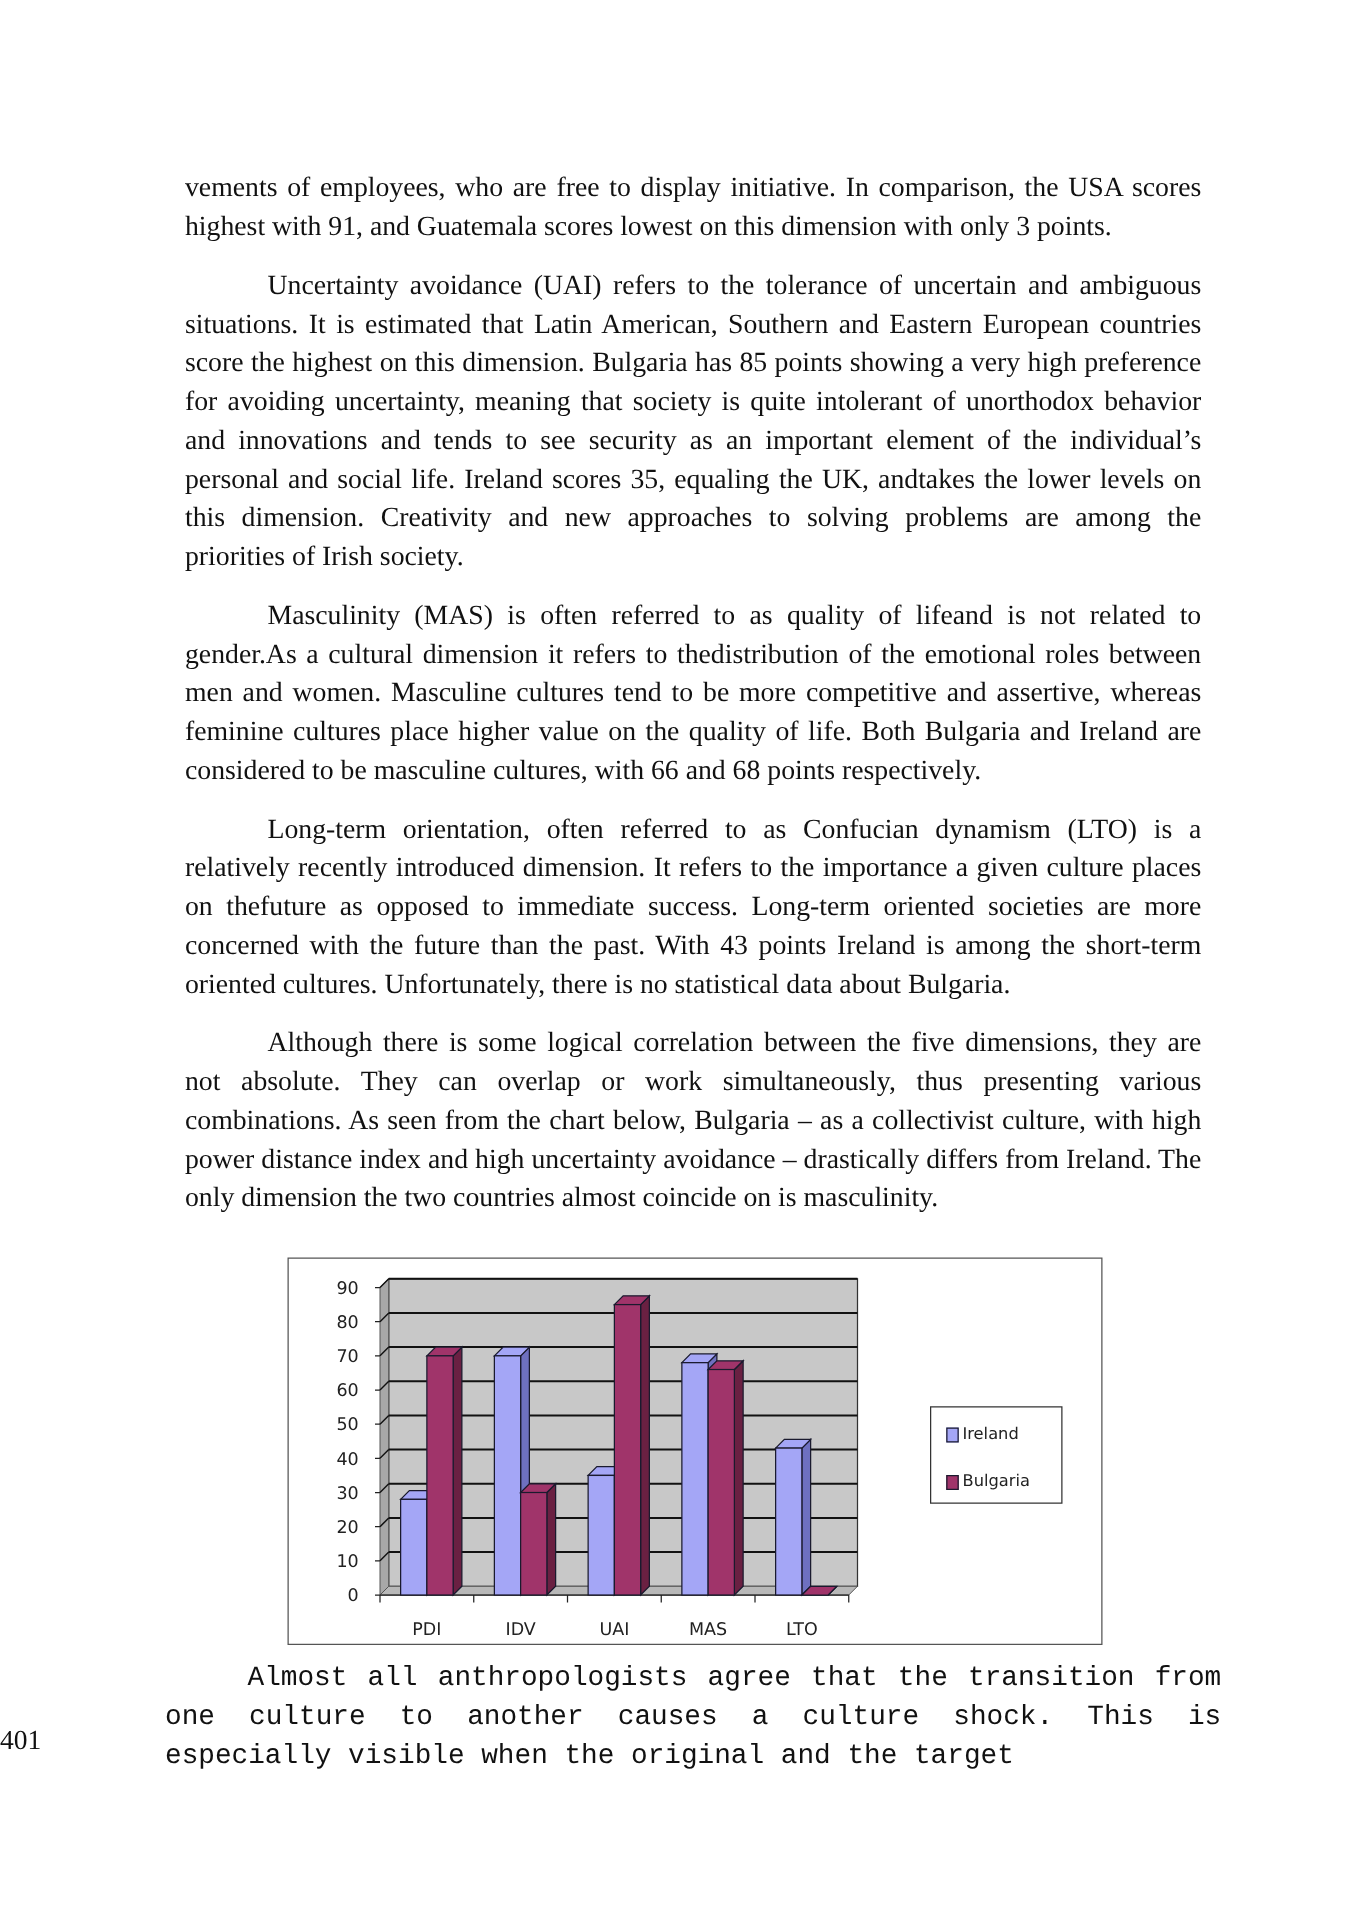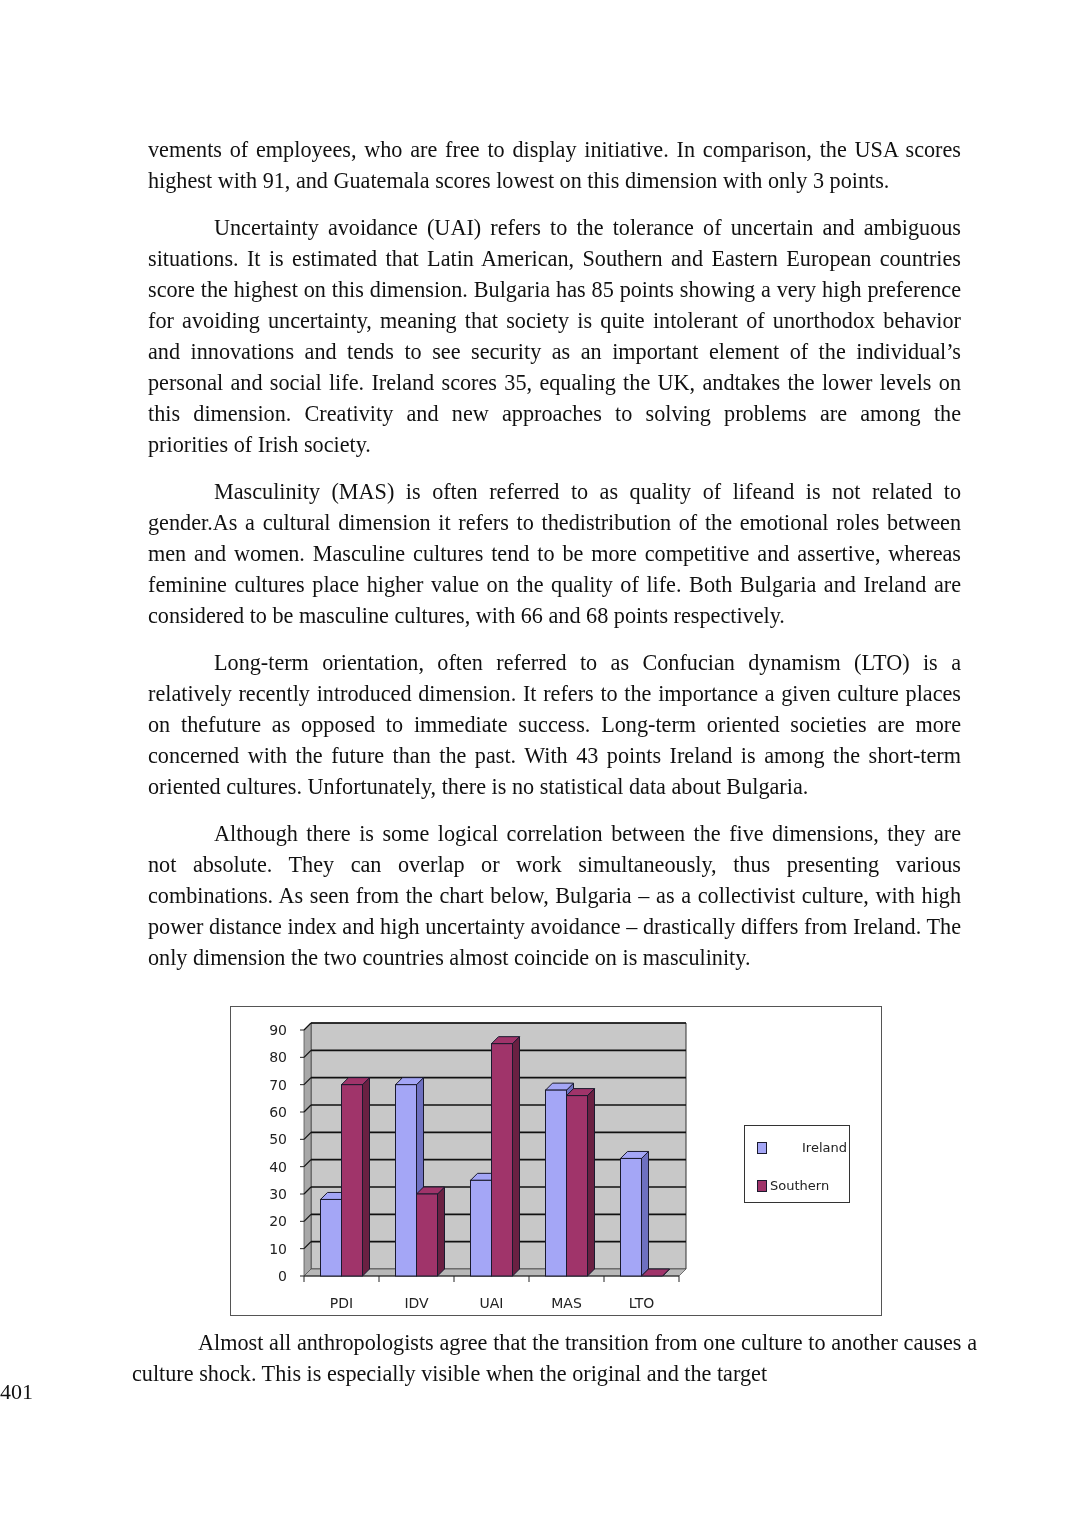--- a/index.html
+++ b/index.html
@@ -23,21 +23,21 @@
     border: 1px solid #333; background: #fff;
     font-family: "DejaVu Sans", sans-serif; font-size: 13px; color: #222;
   }
   .legend-item { position: absolute; left: 12px; display: flex; align-items: center; }
   .legend-swatch { width: 8px; height: 10px; border: 1.5px solid #1a1a2e; margin-right: 3px; }
   .after {
     position: absolute; left: 132px; top: 1327px; width: 845px;
     font-family: "Liberation Serif", serif; font-size: 22.2px; line-height: 31px;
     color: #111; text-align: justify;
   }
-  .after p { margin: 0; }
+  .after p { margin: 0; font-family: Liberation Mono, monospace; }
   .page-number {
     position: absolute; left: 0; width: 1080px; top: 1379px; text-align: left;
     font-family: "Liberation Serif", serif; font-size: 22px; color: #111;
   }
 </style>
 </head>
 <body>
 
 <div class="page" id="body-text">
     <p><span>vements of employees, who are free to display initiative. In comparison, the USA scores highest with 91, and Guatemala scores lowest on this dimension with only 3 points.</span></p>
@@ -146,27 +146,27 @@
         <polygon points="389.5,151.46666666666664 396.5,144.46666666666664 417.5,144.46666666666664 410.5,151.46666666666664" fill="#a4a6f6" stroke="#1a1a2e" stroke-width="1"></polygon>
         <rect x="389.5" y="151.46666666666664" width="21" height="117.53333333333336" fill="#a4a6f6" stroke="#1a1a2e" stroke-width="1"></rect>
       </g>
       <g>
         <polygon points="431.5,269 438.5,262 438.5,262 431.5,269" fill="#6a2042" stroke="#1a1a2e" stroke-width="1"></polygon>
         <polygon points="410.5,269 417.5,262 438.5,262 431.5,269" fill="#a0346a" stroke="#1a1a2e" stroke-width="1"></polygon>
       </g>
       <text x="410.5" y="301" text-anchor="middle" font-size="14" fill="#222">LTO</text>
     </svg>
   <div class="legend">
-    <div class="legend-item" style="top:14px;gap:32px;">
+    <div class="legend-item" style="top:14px;">
       <span class="legend-swatch" id="sw-ireland" style="background: rgb(164, 166, 246);"></span>
       <span>Ireland</span>
     </div>
     <div class="legend-item" style="top:52px;">
       <span class="legend-swatch" id="sw-bulgaria" style="background: rgb(160, 52, 106);"></span>
-      <span>Southern</span>
+      <span>Bulgaria</span>
     </div>
   </div>
 </div>
 
 <div class="after">
   <p class="indent">Almost all anthropologists agree that the transition from one culture to another causes a culture shock. This is especially visible when the original and the target</p>
 </div>
 
 <div class="page-number">401</div>
 

